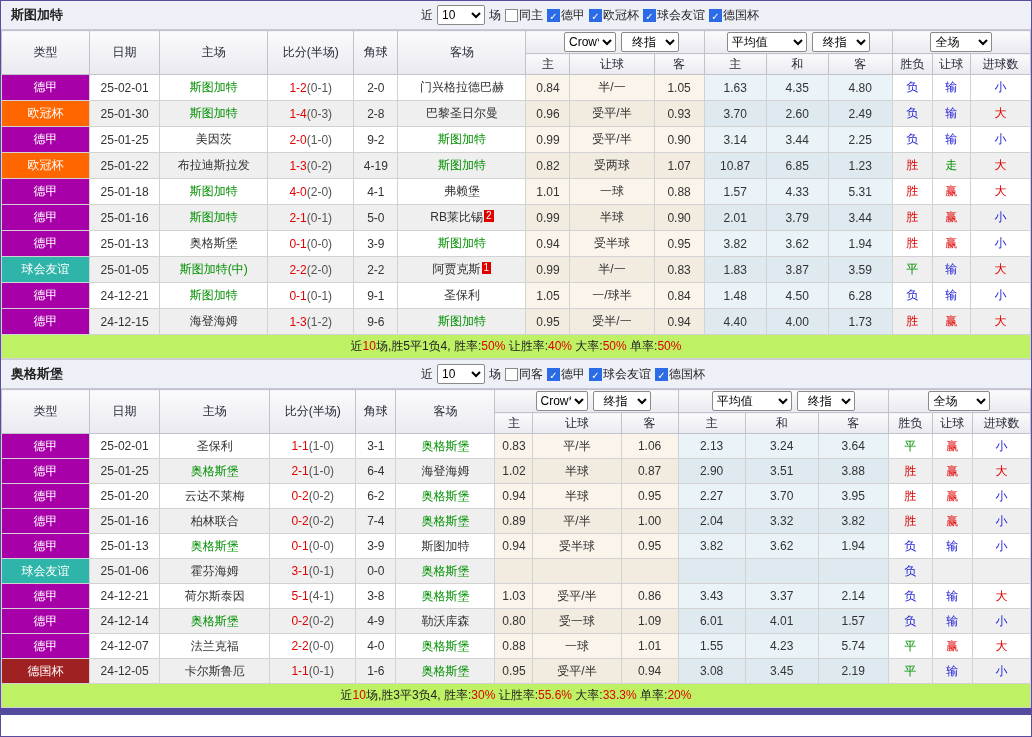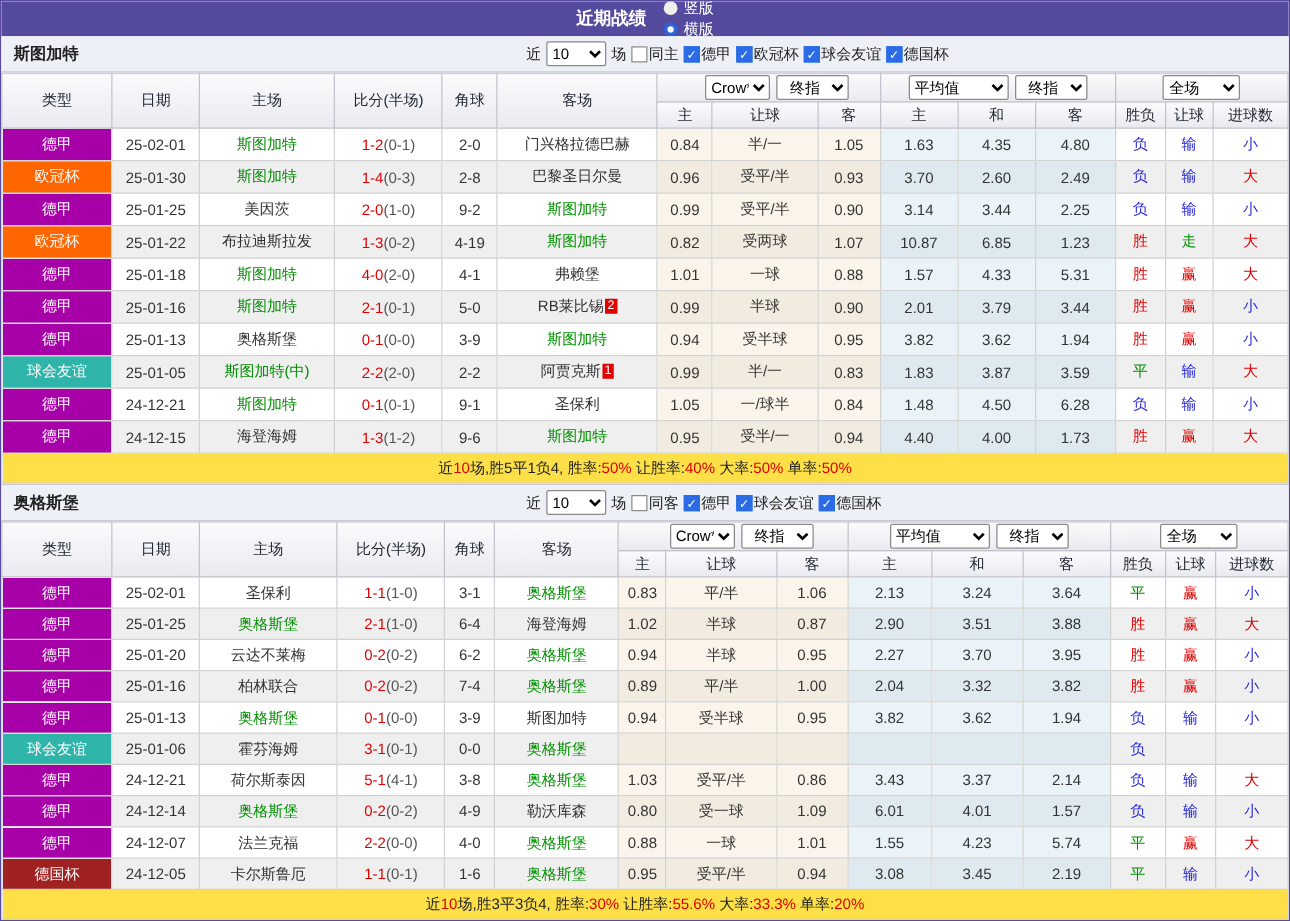--- a/index.html
+++ b/index.html
@@ -46,41 +46,28 @@
   td.oa{background:#e9f3f8;}
   tr.striped td.oa{background:#dfeaf0;}
   .ft{color:#e00000;}
   .ht{color:#555;}
   .nm{color:#333;cursor:pointer;}
   .nm.hl{color:#009000;}
   .bdg{display:inline-block;background:#e00000;color:#fff;font-size:10px;line-height:12px;padding:0 2px;margin-left:1px;vertical-align:2px;}
   .t-red{color:#e00000;}
   .t-blue{color:#2424d8;}
   .t-green{color:#009000;}
-  td.summary{height:23px;background:#fde047;border-left:1px solid #d2d2d2;border-right:1px solid #d2d2d2;font-size:12px;color:#222;}
+  td.summary{height:23px;background:#bef264;border-left:1px solid #d2d2d2;border-right:1px solid #d2d2d2;font-size:12px;color:#222;}
   td.summary .r{color:#e00000;}
   .bottombar{height:7px;background:#554b9e;}
 </style>
 </head>
 <body>
 
 <div class="page">
-  <div class="topbar">
-    <span class="title">近期战绩</span>
-    <span id="view-opts">
-        <label class="vopt">
-          <span class="radio"></span>
-          <span>竖版</span>
-        </label>
-        <label class="vopt">
-          <span class="radio on"></span>
-          <span>横版</span>
-        </label>
-      </span>
-  </div>
   <div id="sections">
       <div class="sec-head">
         <span class="team-name">斯图加特</span>
         <div class="filters">
           <span>近</span>
           <select class="sel-num"><option>10</option></select>
           <span>场</span>
           <label>
             <span class="cb"></span>
             <span>同主</span>

